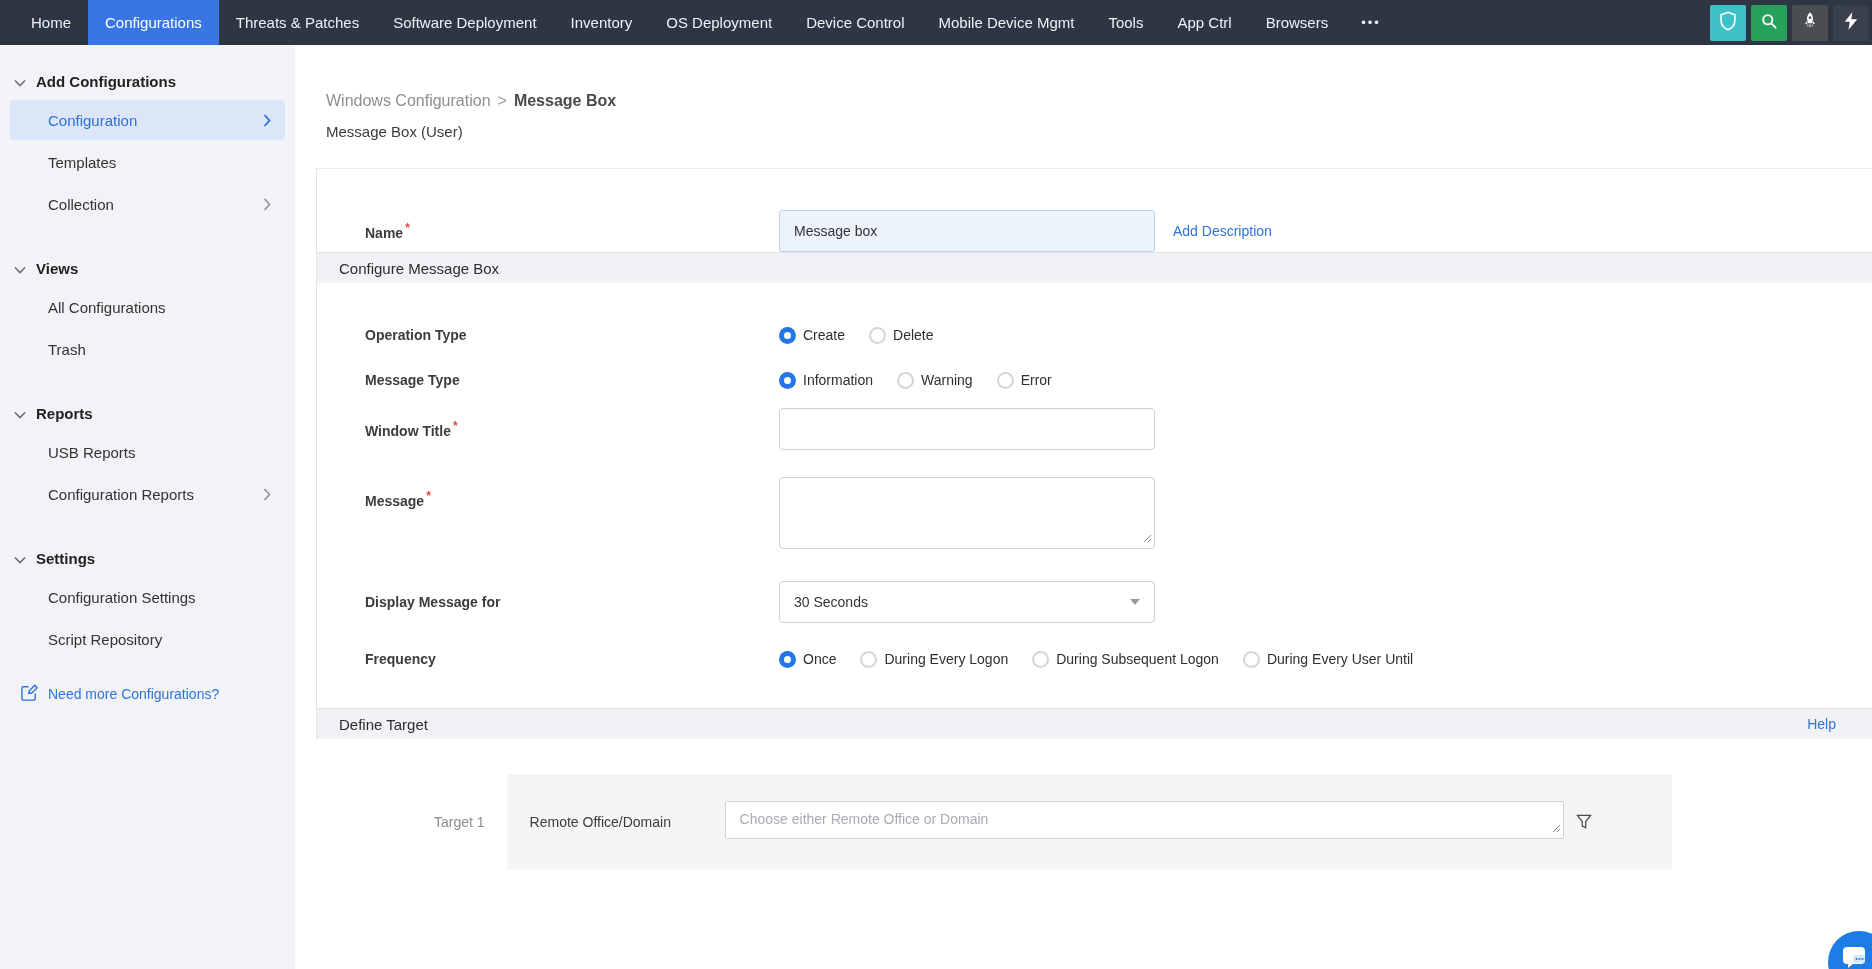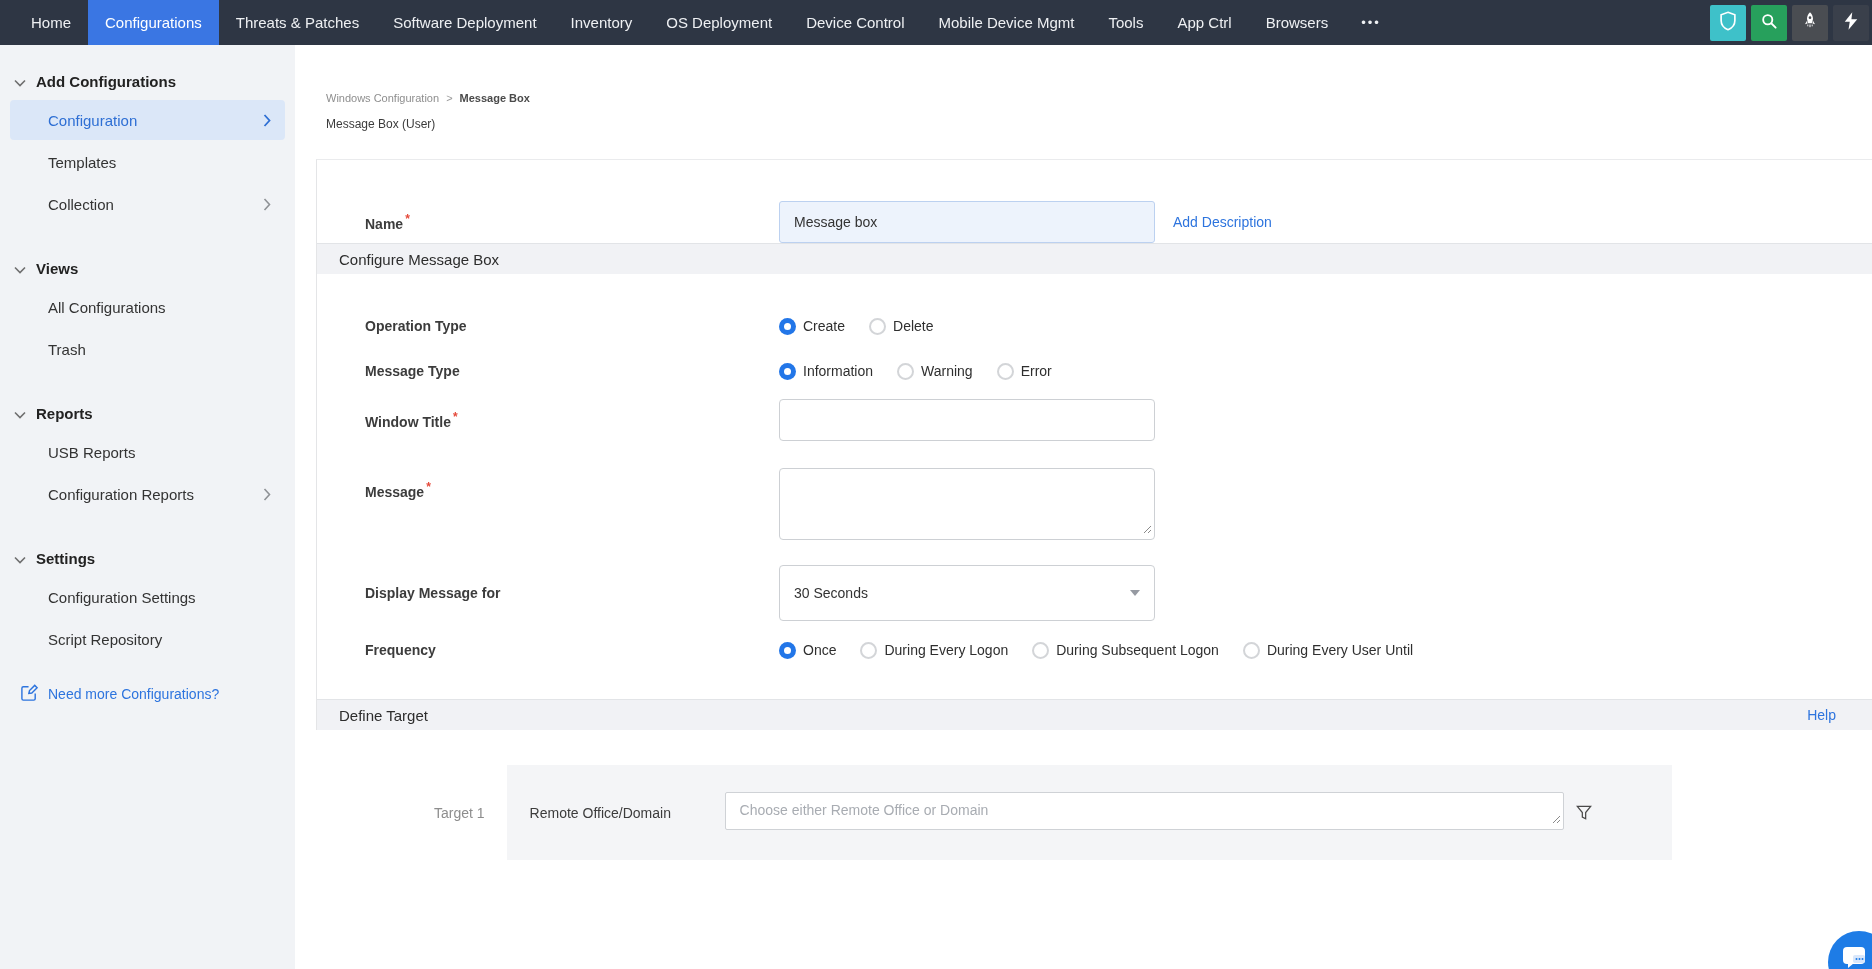--- a/index.html
+++ b/index.html
@@ -35,24 +35,24 @@
   .sb-item.selected { background:#dbe7f8; color:#2e6fd4; }
   .sb-footer { display:flex; align-items:center; gap:9px; margin:24px 0 0 20px; font-size:14px; color:#2d74de; cursor:pointer; }
 
   
   .grip { position:absolute; left:299px; top:551px; width:14px; height:36px; display:flex; align-items:center; gap:2px; cursor:pointer; }
   .grip i { display:block; width:2px; height:36px; background:#565a63; }
   .grip .tri { width:0; height:0; border-top:5px solid transparent; border-bottom:5px solid transparent; border-right:6px solid #565a63; margin-right:1px; }
 
   
   .main { flex:1; position:relative; background:#fff; }
-  .breadcrumb { margin:47px 0 0 31px; font-size:11px; color:#8e8e8e; }
+  .breadcrumb { margin:47px 0 0 31px; font-size:16px; color:#8e8e8e; }
   .breadcrumb .sep { margin:0 7px; color:#9a9a9a; }
   .breadcrumb .current { color:#4a4a4a; font-weight:bold; }
-  .page-title { margin:13px 0 0 31px; font-size:12px; color:#3b3b3b; }
+  .page-title { margin:13px 0 0 31px; font-size:15px; color:#3b3b3b; }
 
   .panel { margin:28px 0 0 21px; border-left:1px solid #e4e5e7; border-top:1px solid #eaebed; }
   .band { height:31px; margin-top:0; background:#f1f2f5; border-top:1px solid #e2e4e7;
           display:flex; align-items:center; padding:0 36px 0 22px; font-size:15px; color:#2d2d2d; }
   .band.first { margin-top:20px; }
   .band .help { margin-left:auto; color:#2d74de; font-size:14px; cursor:pointer; }
 
   .frow { display:flex; align-items:center; }
   .frow .flabel { width:462px; padding-left:48px; font-size:14px; color:#3c3c3c; flex:none;font-weight:bold; }
   .req { color:#e5493a; font-size:12px; vertical-align:super; margin-left:2px; }
@@ -76,21 +76,21 @@
   .radio.sel::after { content:""; position:absolute; left:5px; top:5px; width:7px; height:7px; border-radius:50%; background:#fff; }
   .radio.unsel { background:#fff; border:2px solid #d3d5d8; }
 
   .text-input { width:376px; height:42px; border:1px solid #cdd0d4; border-radius:4px; background:#fff;
                 padding:0 14px; font-size:14px; color:#333; font-family:"Liberation Sans",sans-serif; outline:none; }
   .ta-wrap { position:relative; display:inline-block; }
   .msg-textarea { width:376px; height:72px; border:1px solid #cdd0d4; border-radius:4px; background:#fff;
                   padding:8px 14px; font-size:14px; resize:none; font-family:"Liberation Sans",sans-serif; outline:none; }
   .corner { position:absolute; right:3px; bottom:6px; pointer-events:none; }
 
-  .select-box { width:376px; height:56px; border:1px solid #cdd0d4; border-radius:4px; background:#fff;
+  .select-box { width:376px; height:42px; border:1px solid #cdd0d4; border-radius:4px; background:#fff;
                 display:flex; align-items:center; padding:0 14px; font-size:14px; color:#333; cursor:pointer; }
   .caret { margin-left:auto; width:0; height:0; border-left:5px solid transparent; border-right:5px solid transparent; border-top:6px solid #969aa2; }
 
   
   .target-row { display:flex; align-items:center; margin:35px 0 0 22px; height:95px; }
   .target-label { margin-left:117px; font-size:14px; color:#8d8d8d; flex:none; }
   .target-box { margin-left:22px; width:1165px; height:95px; background:#f4f5f7; display:flex; align-items:center; padding-left:23px; }
   .target-box .field-label { font-size:14px; color:#3c3c3c; width:195px; flex:none; }
   .ro-input { width:839px; height:38px; border:1px solid #cfd2d6; background:#fff; padding:9px 14px; font-size:14px;
               color:#333; resize:none; font-family:"Liberation Sans",sans-serif; outline:none; border-radius:2px; }

